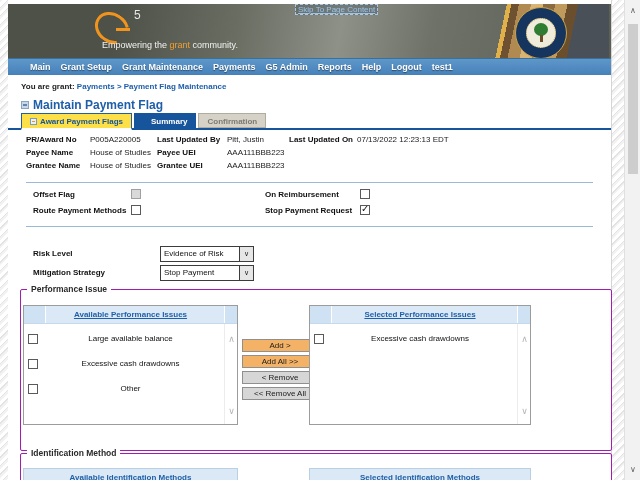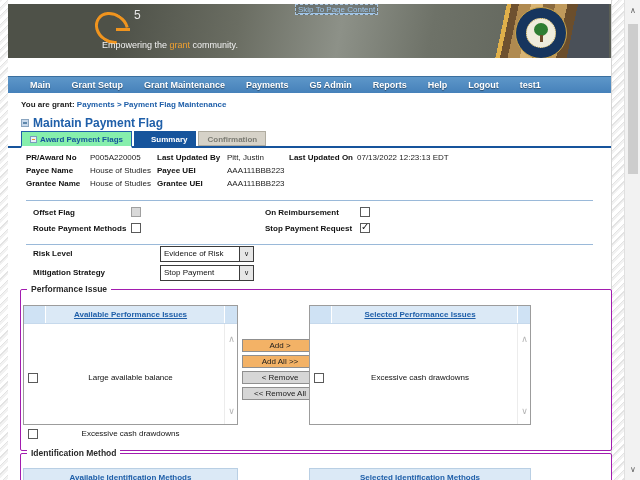--- a/index.html
+++ b/index.html
@@ -27,37 +27,37 @@
   .seal { position:absolute; left:507px; top:3px; width:52px; height:52px; border-radius:50%;
     background:#16355e; border:1px solid #c9a348; z-index:2; }
   .seal-inner { position:absolute; left:10px; top:10px; width:30px; height:30px; border-radius:50%;
     background:#efecdc; border:1px dotted #caa84a; }
   .seal-inner::before { content:""; position:absolute; left:7px; top:4px; width:14px; height:13px;
     border-radius:50%; background:#2e7d32; }
   .seal-inner::after { content:""; position:absolute; left:13px; top:16px; width:3px; height:7px;
     background:#6d4c2a; }
 
   
-  .nav { display:flex; align-items:center; gap:21px; height:17px; padding-left:22px;
-    background:linear-gradient(#5e97c9,#4681ba); border-top:1px solid #3a6f9e;margin-top:18px; }
+  .nav { display:flex; align-items:center; gap:10px; height:17px; padding-left:22px;
+    background:linear-gradient(#5e97c9,#4681ba); border-top:1px solid #3a6f9e; }
   .nav-item { color:#fff; font-size:9px; font-weight:bold; text-shadow:0 1px 1px rgba(0,0,0,.45);
     cursor:pointer; white-space:nowrap; }
 
   
   .crumb { margin:7px 0 0 13px; font-size:8px; height:10px; }
   .crumb-pre { color:#222; font-weight:bold; }
   .crumb-path { color:#1f5fa9; font-weight:bold; cursor:pointer; }
   .title-row { display:flex; align-items:center; margin:6px 0 0 13px; height:13px; }
   .title-icon { width:8px; height:8px; background:#c8d8ea; border:1px solid #8aa5c0; margin-right:4px; position:relative; }
   .title-icon::after { content:""; position:absolute; left:1px; top:2px; width:4px; height:2px; background:#5e87ab; }
   .title { font-size:12px; font-weight:bold; color:#1f5fa9; }
   .tabs { display:flex; align-items:flex-end; margin-top:2px; padding-left:13px; border-bottom:2px solid #16549c; }
   .tab { font-size:8px; font-weight:bold; padding:3px 8px 2px 8px; margin-right:2px; cursor:pointer;
     display:flex; align-items:center; height:15px; }
-  .tab.active { background:#86efac; color:#16549c; border:1px solid #1f5fa9; border-bottom:2px solid #fff;
+  .tab.active { background:#fde047; color:#16549c; border:1px solid #1f5fa9; border-bottom:2px solid #fff;
     margin-bottom:-2px; height:17px; z-index:1; }
   .tab.blue { background:#16549c; color:#fff; border:1px solid #16549c;padding-left:16px; }
   .tab.disabled { background:#d6d2c8; color:#7b7b73; border:1px solid #b0aca0; cursor:default; }
   .tab-icon { width:7px; height:7px; border:1px solid #7a9cc0; background:#e8f0f8; margin-right:3px; position:relative; }
   .tab-icon::after { content:""; position:absolute; left:1px; top:2px; width:3px; height:1px; background:#f0941e; }
 
   
   .info-grid { display:grid; grid-template-columns:64px 67px 70px 62px 68px 1fr;
     padding-left:18px; margin-top:3px; font-size:8px; }
   .info-grid span { height:13px; line-height:13px; white-space:nowrap; overflow:hidden; }
@@ -73,21 +73,21 @@
     font-size:8px; row-gap:4px; }
   .flag-label { font-weight:bold; color:#111; line-height:11px; }
   .cb { width:10px; height:10px; border:1px solid #5a5a5a; background:#fff; display:inline-block;
     position:relative; cursor:pointer; }
   .cb.checked::after { content:"✓"; position:absolute; left:0px; top:-2px; font-size:10px;
     font-weight:bold; color:#1a1a1a; line-height:10px; }
   .cb.disabled { background:#d9d9d9; border-color:#a0a0a0; cursor:default; }
 
   
   .field-row { display:flex; align-items:center; padding-left:25px; height:17px; }
-  .field-row.risk { }
+  .field-row.risk { margin-top:18px; }
   .field-row.mit { margin-top:2px; }
   .field-label { font-weight:bold; font-size:8px; color:#111; width:127px; }
   .select { width:94px; height:16px; border:1px solid #3c3c3c; background:#fff; display:flex;
     align-items:center; cursor:pointer; }
   .select-val { flex:1; font-size:8px; padding-left:3px; color:#111; white-space:nowrap; overflow:hidden; }
   .select-btn { width:14px; height:14px; margin-right:0; background:#e6e6e6; border-left:1px solid #3c3c3c;
     font-size:7px; color:#222; display:flex; align-items:center; justify-content:center; }
 
   
   .fieldset { position:relative; margin:0 0 0 12px; width:592px; border:1px solid #a21caf; border-radius:2px; }
@@ -98,21 +98,21 @@
 
   .listbox { position:absolute; top:15px; height:120px; background:#fff; border:1px solid #9c9c9c; }
   .listbox.lft { left:2px; width:215px; }
   .listbox.rgt { left:288px; width:222px; }
   .list-header { position:relative; height:18px; background:#dbe9f6; border-bottom:1px solid #c6d9ec;
     display:flex; align-items:center; justify-content:center; }
   .hdr-cell-l { position:absolute; left:0; top:0; bottom:0; width:22px; background:#cfe2f4; border-right:1px solid #fff; }
   .hdr-cell-r { position:absolute; right:0; top:0; bottom:0; width:13px; background:#cfe2f4; border-left:1px solid #fff; }
   .list-header-link { z-index:1; font-size:8px; font-weight:bold; color:#1f5fa9; text-decoration:underline; cursor:pointer; }
   .list-body { margin-right:14px; }
-  .list-row { display:flex; height:25px; padding-top:18px;margin-top:31px; }
+  .list-row { display:flex; height:25px; padding-top:10px; }
   .list-row .cb { margin-left:4px; }
   .item-label { flex:1; text-align:center; font-size:8px; color:#111; line-height:10px; }
   .list-scroll { position:absolute; right:0; top:18px; bottom:0; width:13px; border-left:1px solid #ececec; }
   .sc-up, .sc-dn { position:absolute; left:1px; width:11px; text-align:center; font-size:9px; color:#b4b4b4; cursor:pointer; }
   .sc-up { top:10px; } .sc-dn { bottom:8px; }
 
   .btn-col { position:absolute; left:221px; top:49px; width:63px; }
   .xfer-btn { display:block; width:76px; height:13px; margin-bottom:3px; font-size:8px; font-weight:400;
     line-height:11px; text-align:center; border:1px solid #8f8f8f; cursor:pointer;
     font-family:"Liberation Sans","DejaVu Sans",sans-serif; color:#1a1a1a; }

